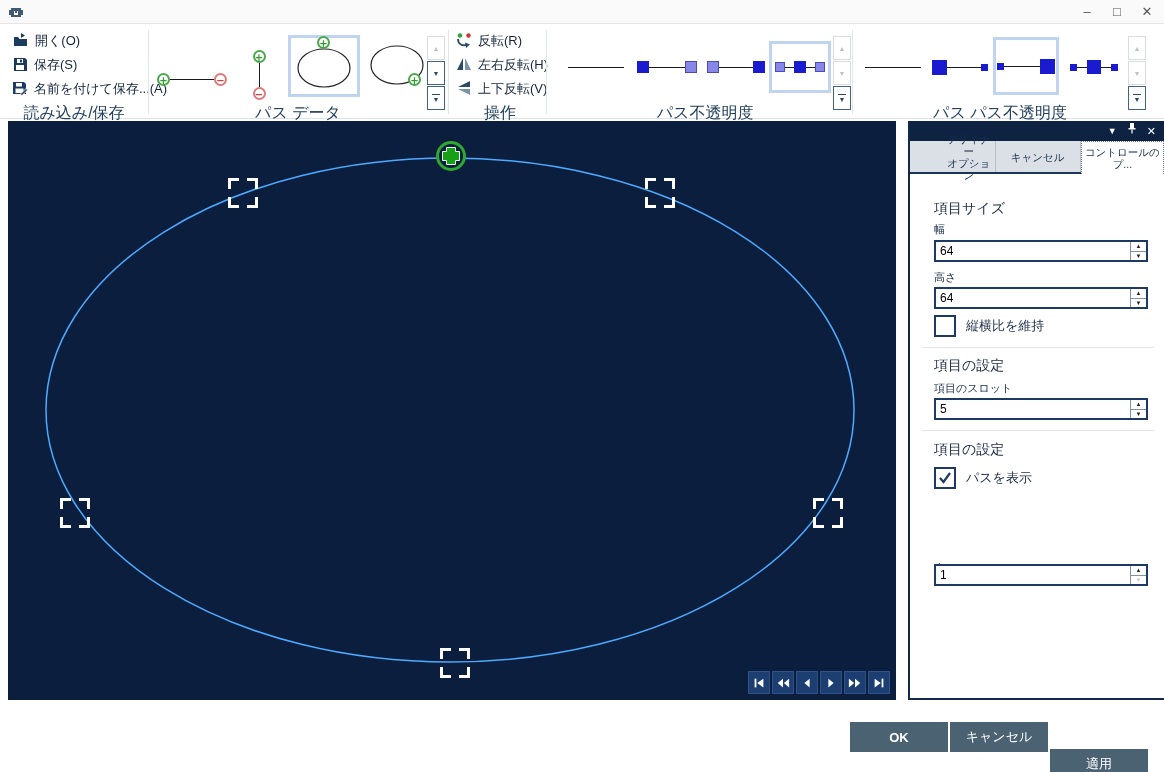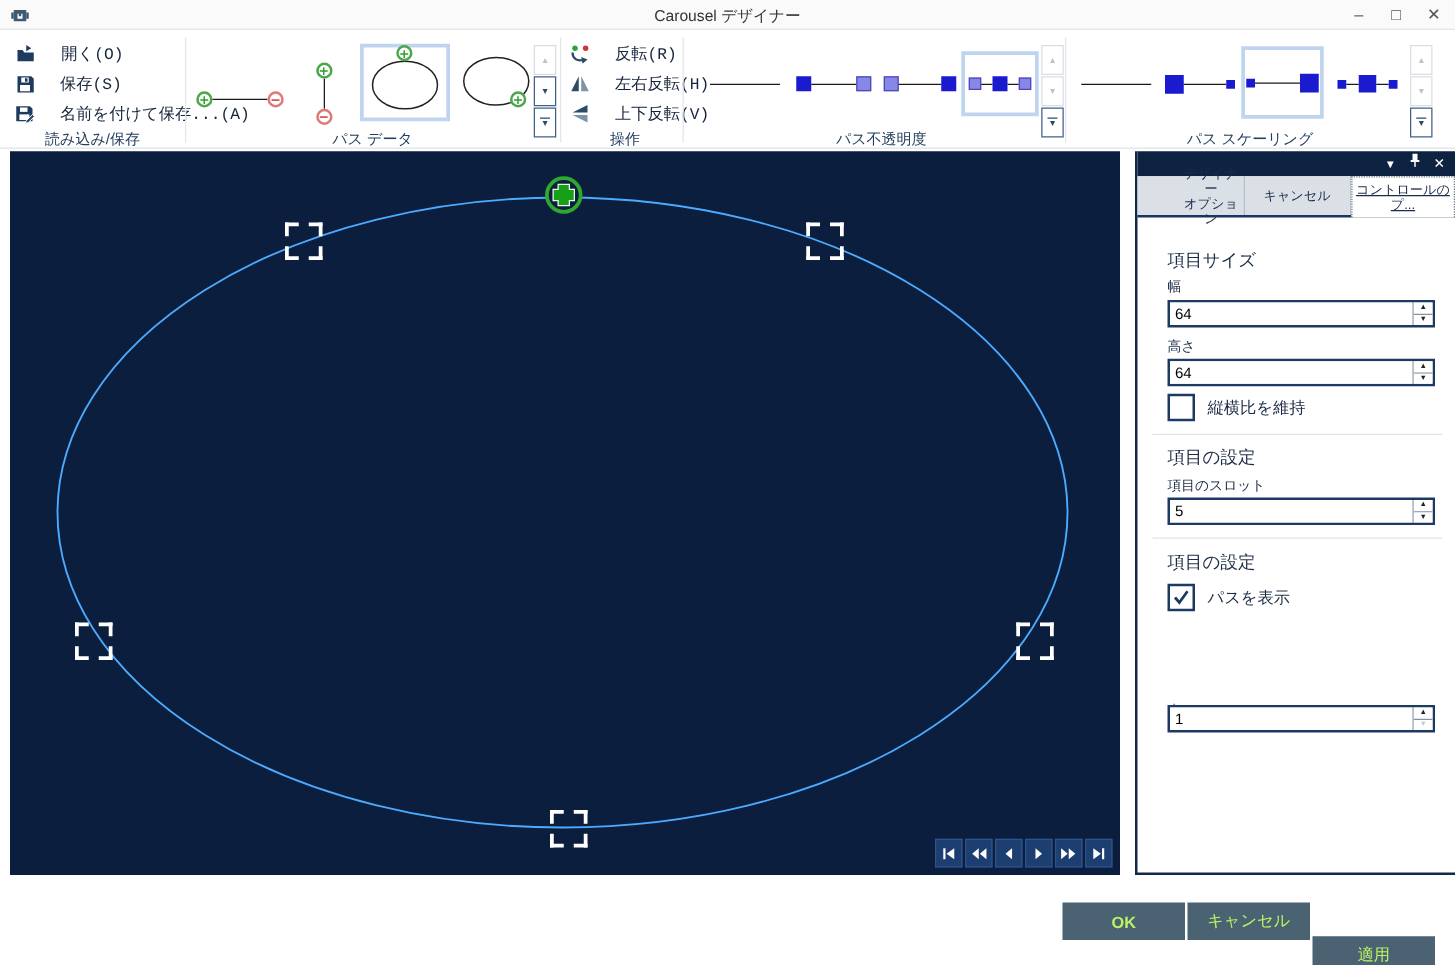--- a/index.html
+++ b/index.html
@@ -13,23 +13,23 @@
   #app-icon { position:absolute; left:8px; top:4px; }
   #win-title { position:absolute; left:0; right:0; top:5px; text-align:center;
     font-size:12.5px; color:#333; }
   .win-btn { position:absolute; top:2px; width:26px; height:20px; text-align:center;
     line-height:20px; font-size:13px; color:#555; cursor:default; }
 
   
   #ribbon { position:absolute; left:0; top:25px; width:1164px; height:94px;
     background:#fff; border-bottom:1px solid #dde2e7; }
   .vdiv { position:absolute; top:5px; width:1px; height:84px; background:#e2e6ea; }
-  .grp-label { position:absolute; top:78px; font-size:12px; color:#24405e; text-align:center; }
-  .menu-item { position:absolute; height:22px; display:flex; align-items:center; gap:20px;
-    font-size:13px; color:#15243c; cursor:default;font-family:Liberation Mono, monospace; }
+  .grp-label { position:absolute; top:78px; font-size:16px; color:#24405e; text-align:center; }
+  .menu-item { position:absolute; height:22px; display:flex; align-items:flex-start; gap:6px;
+    font-size:13px; color:#15243c; cursor:default; }
   .gal-item { position:absolute; display:flex; align-items:center; justify-content:center; }
   .gal-sel { border:3px solid #bfd4ef; background:#fff; }
   .gline { display:inline-block; height:1px; background:#1a1a1a; }
   .sq { display:inline-block; background:#1a1ace; }
   .sq.light { background:#8787e8; border:1px solid #4a4ab8; }
   .badge { display:inline-block; width:13px; height:13px; border-radius:50%; background:#fff;
     text-align:center; font:bold 10px/11px "DejaVu Sans",sans-serif; }
   .badge.plus { border:2px solid #4aa84a; color:#2f9e2f; }
   .badge.minus { border:2px solid #e07878; color:#cc3333; }
   .gal-spin { position:absolute; width:18px; }
@@ -82,37 +82,36 @@
   .cblabel { font-size:13px; color:#1b2b45; }
   #color-combo { position:absolute; left:24px; width:214px; height:22px;
     border:2px solid #1c3a64; background:#fff; display:flex; align-items:center; }
   #swatch { width:15px; height:15px; border:1px solid #1c3a64; margin:0 6px 0 3px; }
   #combo-text { flex:1; font-size:12px; color:#111; }
   #combo-arrow { width:17px; height:100%; border-left:1px solid #7f93a8; display:flex;
     align-items:center; justify-content:center; font-size:7px; color:#444; }
 
   
   .foot-btn { position:absolute; top:722px; width:98px; height:30px; background:#4a6272;
-    color:#bef264; font-size:13px; display:flex; align-items:center; justify-content:center;
+    color:#ffffff; font-size:13px; display:flex; align-items:center; justify-content:center;
     cursor:default; }
 </style>
 </head>
 <body>
 
 <div id="titlebar">
   <span id="app-icon">
     <svg width="16" height="16" viewBox="0 0 16 16">
         <rect x="3" y="4" width="10" height="9" fill="#3f5a73"></rect>
         <rect x="1" y="6" width="2" height="5" fill="#3f5a73"></rect>
         <rect x="13" y="6" width="2" height="5" fill="#3f5a73"></rect>
         <rect x="6" y="7" width="4" height="4" fill="#fff"></rect>
         <rect x="7" y="6" width="2" height="3" fill="#3f5a73"></rect>
       </svg>
   </span>
-  <span id="win-title">Carousel デザイナー</span>
   <span class="win-btn" style="right:64px;">–</span>
   <span class="win-btn" style="right:34px;">□</span>
   <span class="win-btn" style="right:4px;">✕</span>
 </div>
 
 <div id="ribbon">
 
   <div class="menu-item" style="left:12px; top:7px;">
     <svg width="17" height="17" viewBox="0 0 17 17">
         <path d="M2 14 V5 h4 l1.5 2 H15 v7 Z" fill="#1d3a5f"></path>
@@ -264,21 +263,21 @@
         <span>▲</span>
       </div>
     <div class="gspin-btn disabled">
         <span>▼</span>
       </div>
     <div class="gspin-btn">
         <span class="dropline"></span>
         <span>▼</span>
       </div>
   </div>
-  <div class="grp-label" style="left:910px; width:180px;">パス スケーリング</div>
+  <div class="grp-label" style="left:910px; width:180px;">パス パス不透明度</div>
 </div>
 
 <div id="canvas">
   <svg width="888" height="579" style="position:absolute; left:0; top:0;">
     <ellipse cx="442" cy="289" rx="404" ry="252" fill="none" stroke-width="1.5" stroke="#4CAAFF"></ellipse>
   </svg>
 
   <span class="abs" style="left:426px; top:18px;">
     <svg width="34" height="34" viewBox="0 0 34 34">
         <circle cx="17" cy="17" r="13.5" fill="#0c1e3d" stroke="#2fa82f" stroke-width="3"></circle>
@@ -366,21 +365,21 @@
   </div>
 
   <div id="tabs">
     <div class="tab" style="width:86px;padding-left:33px;">
       <span>デザイナー</span>
       <span>オプション</span>
     </div>
     <div class="tab" style="width:86px;">
       <span>キャンセル</span>
     </div>
-    <div class="tab active" style="width:84px;text-decoration:underline;">
+    <div class="tab active" style="width:84px;">
       <span>コントロールのプ...</span>
     </div>
   </div>
 
   <div class="sec-title" style="top:79px;">項目サイズ</div>
   <div class="sm-label" style="top:101px;">幅</div>
   <div class="input-wrap" style="top:119px;">
     <input value="64" style="">
     <div class="spin">
       <div>▲</div>

